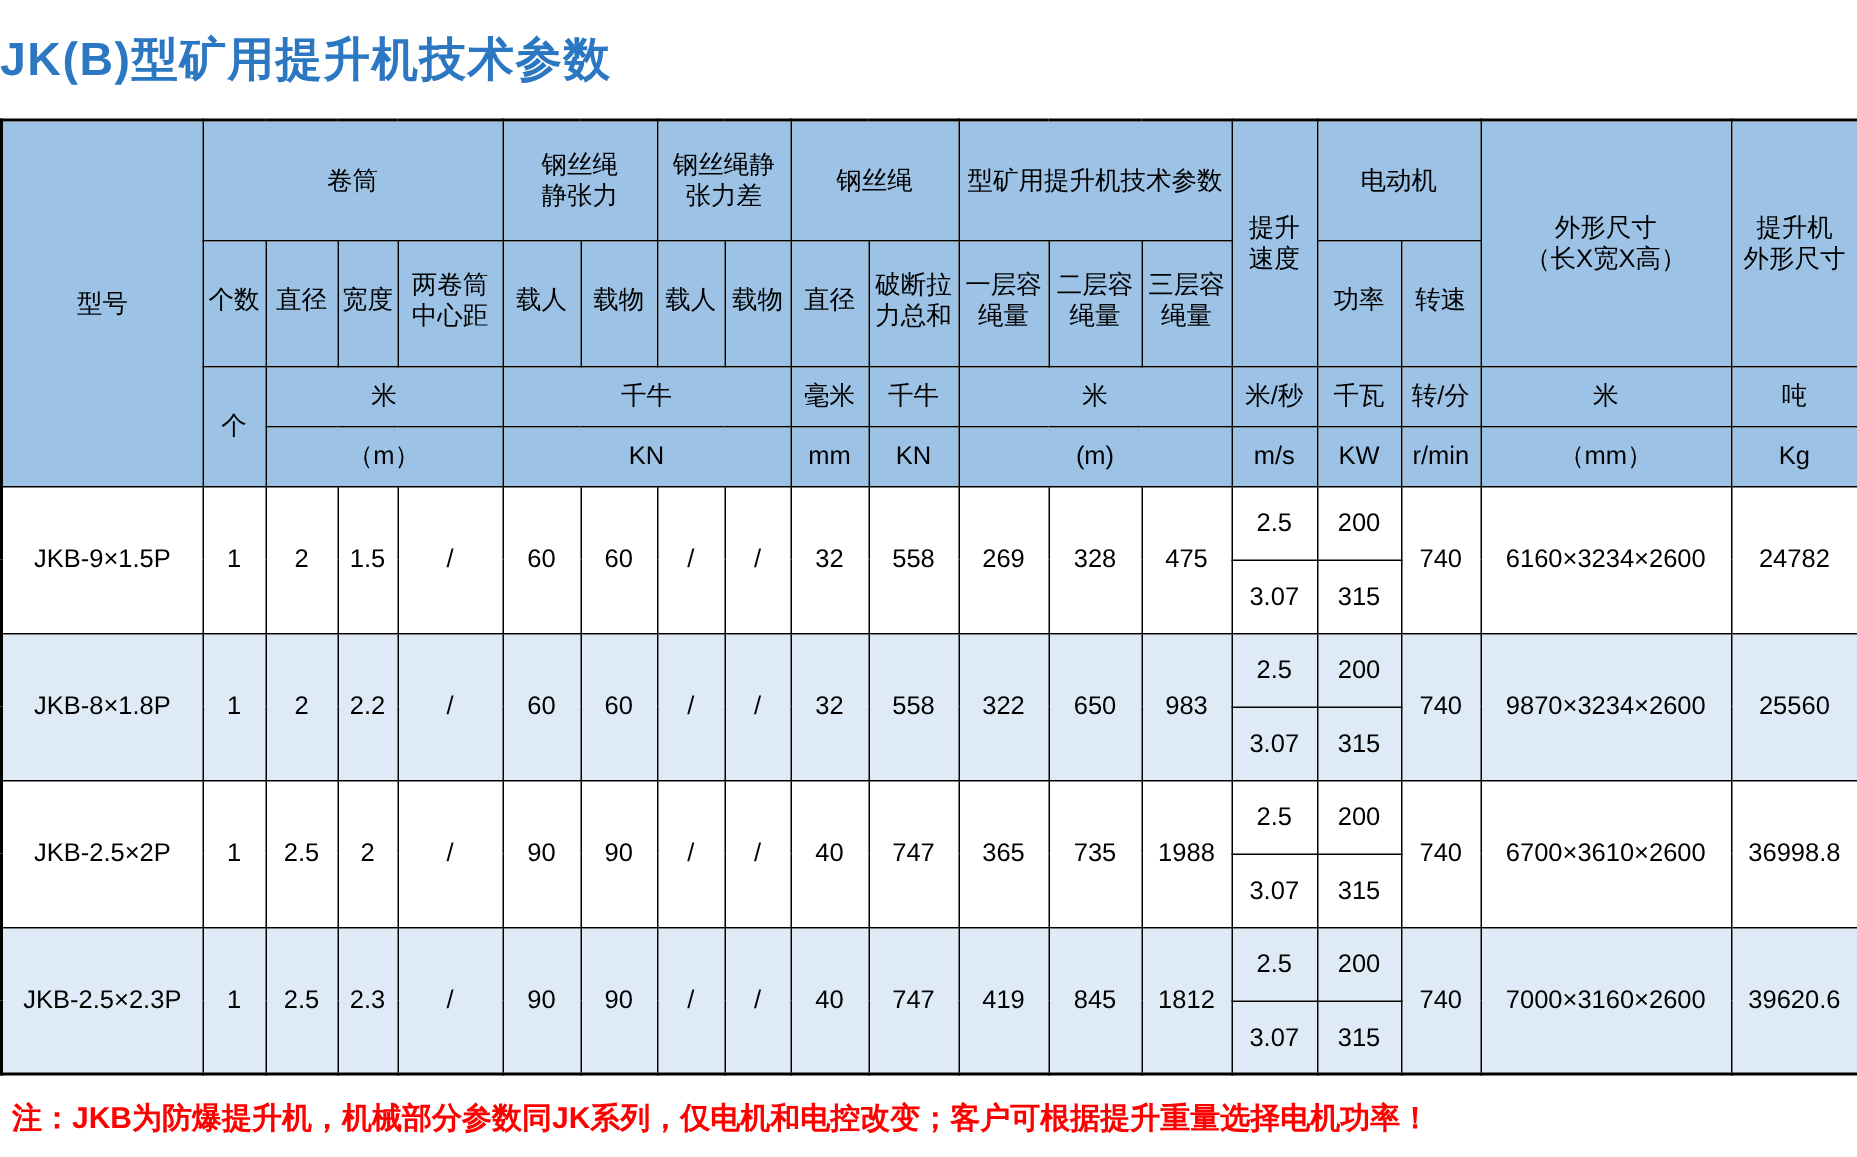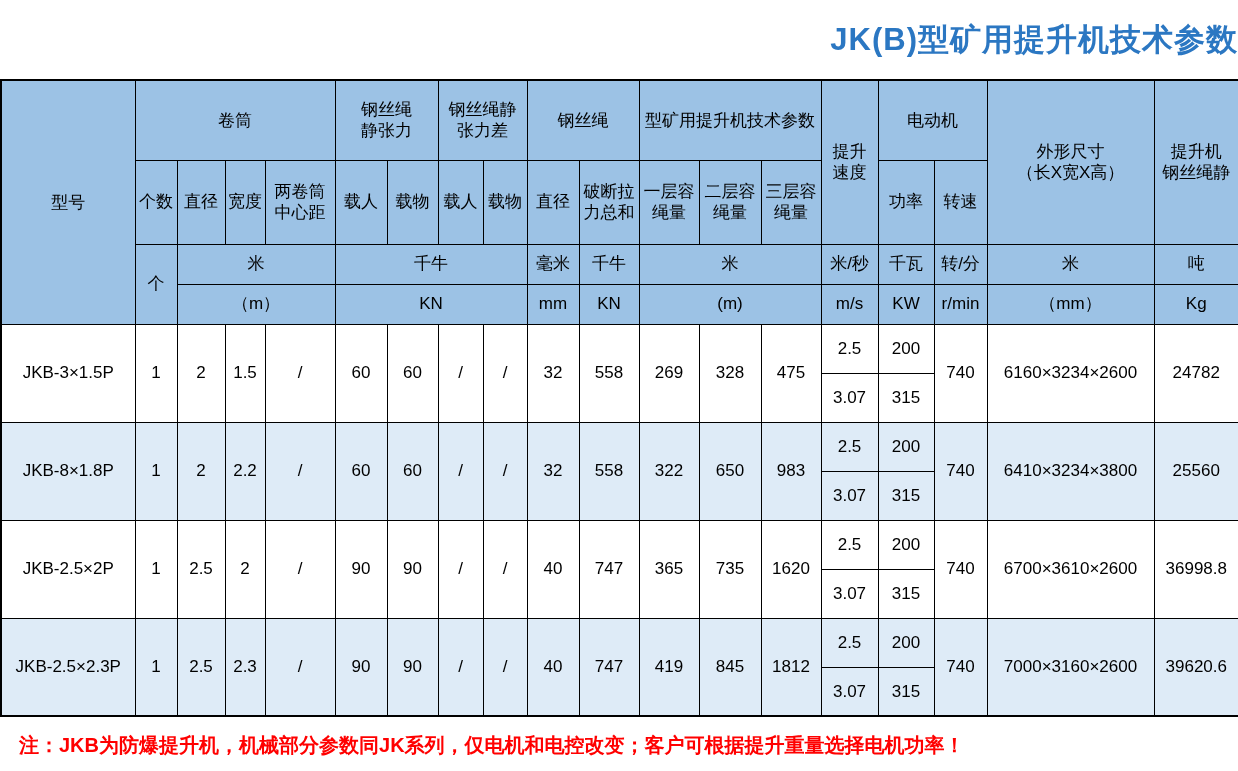--- a/index.html
+++ b/index.html
@@ -2,49 +2,49 @@
 <html><head>
 <meta charset="utf-8">
 <style>
   html,body { margin:0; padding:0; }
   body {
     width:1238px; height:771px; background:#ffffff;
     font-family:"Liberation Sans","DejaVu Sans",sans-serif;
     color:#000;
   }
   .title-bar {
-    height:79px; display:flex; align-items:center; justify-content:flex-end;
+    height:79px; display:flex; align-items:center; justify-content:flex-start;
   }
   .title-bar h1 {
     margin:0; font-size:31px; font-weight:bold; color:#2B77C2;
     letter-spacing:1px;
   }
   table.spec {
     width:1238px; border-collapse:collapse; table-layout:fixed;
     border:2px solid #000;
   }
   table.spec th, table.spec td {
     border:1px solid #000; padding:0;
     text-align:center; vertical-align:middle;
     font-size:17px; font-weight:normal; line-height:1.25;
     white-space:pre-line; overflow:hidden;
   }
   tr.hdr-a { height:80px; }
-  tr.hdr-b { height:84px; }
+  tr.hdr-b { height:84px;font-family:Liberation Mono, monospace; }
   tr.unit-a { height:40px; }
   tr.unit-b { height:40px; }
   tr.data { height:49px; }
   .hd { background:#9CC2E5; }
   tr.stripe-white td { background:#ffffff; }
   tr.stripe-blue td { background:#DEEBF7; }
   .note-bar {
     height:56px; display:flex; align-items:center;
   }
   .note-bar .note {
-    color:#FF0000; font-weight:bold; font-size:20px; padding-left:19px;
+    color:#FF0000; font-weight:bold; font-size:20px; padding-left:8px;
   }
 </style>
 </head>
 <body>
 
 <div class="title-bar">
   <h1>JK(B)型矿用提升机技术参数</h1>
 </div>
 
 <table class="spec">
@@ -78,21 +78,21 @@
       <th class="hd" colspan="2">钢丝绳静
 张力差</th>
       <th class="hd" colspan="2">钢丝绳</th>
       <th class="hd" colspan="3">型矿用提升机技术参数</th>
       <th class="hd" rowspan="2">提升
 速度</th>
       <th class="hd" colspan="2">电动机</th>
       <th class="hd" rowspan="2">外形尺寸
 （长X宽X高）</th>
       <th class="hd" rowspan="2">提升机
-钢丝绳静</th>
+外形尺寸</th>
     </tr>
     <tr class="hdr-b">
       <th class="hd">个数</th>
       <th class="hd">直径</th>
       <th class="hd">宽度</th>
       <th class="hd">两卷筒
 中心距</th>
       <th class="hd">载人</th>
       <th class="hd">载物</th>
       <th class="hd">载人</th>
@@ -131,21 +131,21 @@
       <th class="hd">m/s</th>
       <th class="hd">KW</th>
       <th class="hd">r/min</th>
       <th class="hd">（mm）</th>
       <th class="hd">Kg</th>
     </tr>
   </thead>
   <tbody>
 
     <tr class="data stripe-white">
-      <td rowspan="2">JKB-3×1.5P</td>
+      <td rowspan="2">JKB-9×1.5P</td>
       <td rowspan="2">1</td>
       <td rowspan="2">2</td>
       <td rowspan="2">1.5</td>
       <td rowspan="2">/</td>
       <td rowspan="2">60</td>
       <td rowspan="2">60</td>
       <td rowspan="2">/</td>
       <td rowspan="2">/</td>
       <td rowspan="2">32</td>
       <td rowspan="2">558</td>
@@ -174,21 +174,21 @@
       <td rowspan="2">/</td>
       <td rowspan="2">/</td>
       <td rowspan="2">32</td>
       <td rowspan="2">558</td>
       <td rowspan="2">322</td>
       <td rowspan="2">650</td>
       <td rowspan="2">983</td>
       <td>2.5</td>
       <td>200</td>
       <td rowspan="2">740</td>
-      <td rowspan="2">6410×3234×3800</td>
+      <td rowspan="2">9870×3234×2600</td>
       <td rowspan="2">25560</td>
     </tr>
     <tr class="data stripe-blue">
       <td>3.07</td>
       <td>315</td>
     </tr>
 
     <tr class="data stripe-white">
       <td rowspan="2">JKB-2.5×2P</td>
       <td rowspan="2">1</td>
@@ -196,21 +196,21 @@
       <td rowspan="2">2</td>
       <td rowspan="2">/</td>
       <td rowspan="2">90</td>
       <td rowspan="2">90</td>
       <td rowspan="2">/</td>
       <td rowspan="2">/</td>
       <td rowspan="2">40</td>
       <td rowspan="2">747</td>
       <td rowspan="2">365</td>
       <td rowspan="2">735</td>
-      <td rowspan="2">1620</td>
+      <td rowspan="2">1988</td>
       <td>2.5</td>
       <td>200</td>
       <td rowspan="2">740</td>
       <td rowspan="2">6700×3610×2600</td>
       <td rowspan="2">36998.8</td>
     </tr>
     <tr class="data stripe-white">
       <td>3.07</td>
       <td>315</td>
     </tr>

